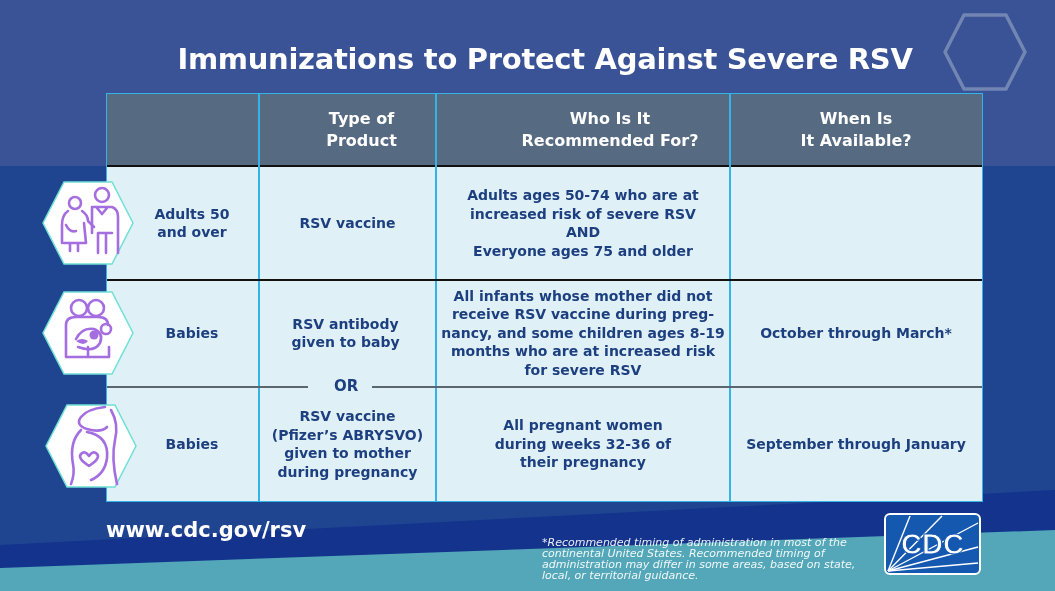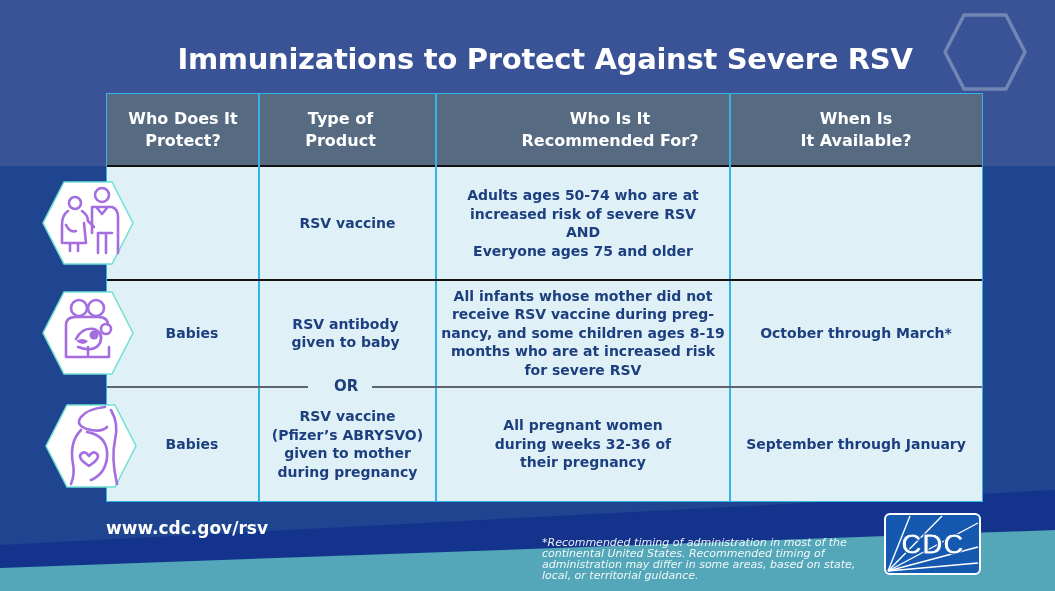--- a/index.html
+++ b/index.html
@@ -67,21 +67,21 @@
   }
   .or-label {
     position: absolute; left: 227px; top: 283px; width: 24px;
     text-align: center; color: #1d3f7f; font-weight: bold; font-size: 15px;
   }
   .icon-hex {
     position: absolute; width: 92px; height: 84px;
   }
   .url {
     position: absolute; left: 106px; top: 518px; color: #fff;
-    font-weight: bold; font-size: 17px;
+    font-weight: bold; font-size: 21px;
   }
   .footnote {
     position: absolute; left: 542px; top: 537px; width: 330px;
     color: #ffffff; font-style: italic; font-size: 11px; line-height: 11px;
     opacity: 0.92;
   }
   .cdc-logo {
     position: absolute; left: 884px; top: 513px; width: 97px; height: 62px;
   }
 </style>
@@ -93,35 +93,35 @@
 <div class="bg-teal"></div>
 
 <svg class="deco-hex" viewBox="0 0 86 80">
   <polygon points="22,3 64,3 83,40 64,77 22,77 3,40" fill="none" stroke="#7d8fb8" stroke-width="3.5" stroke-linejoin="round" opacity="0.85"></polygon>
 </svg>
 
 <h1 class="title">Immunizations to Protect Against Severe RSV</h1>
 
 <div class="table">
   <div class="thead">
-    <div class="th" style="left:0;width:152px;">Who Does It
-Protect?</div>
-    <div class="th" style="left:136px;width:147px;padding-left:48px;">Type of
+    <div class="th" style="left:157px;width:147px;padding-left:48px;">Type of
 Product</div>
     <div class="th" style="left:329px;width:348px;">Who Is It
 Recommended For?</div>
     <div class="th" style="left:623px;width:252px;">When Is
 It Available?</div>
   </div>
 
   <div class="vline" style="left:151px;"></div>
   <div class="vline" style="left:328px;"></div>
   <div class="vline" style="left:622px;"></div>
 
   <div class="row" style="top:73px;height:112px;">
+    <div class="cell" style="left:0;width:152px;padding-left:22px;">Adults 50
+and over</div>
     <div class="cell" style="left:152px;width:177px;">RSV vaccine</div>
     <div class="cell" style="left:329px;width:294px;">Adults ages 50-74 who are at
 increased risk of severe RSV
 AND
 Everyone ages 75 and older</div>
   </div>
   <div class="hline-black" style="top:185px;"></div>
 
   <div class="row" style="top:186px;height:106px;">
     <div class="cell" style="left:0;width:152px;padding-left:22px;">Babies</div>

